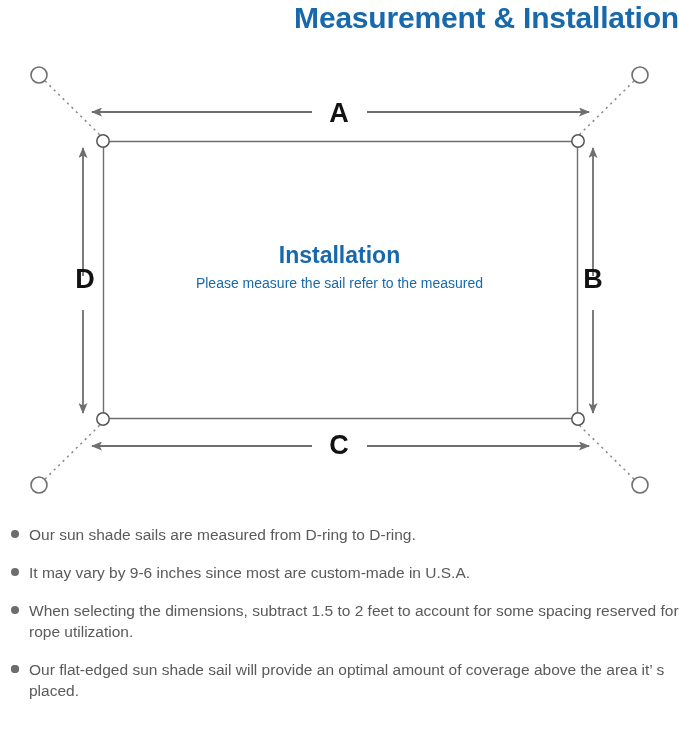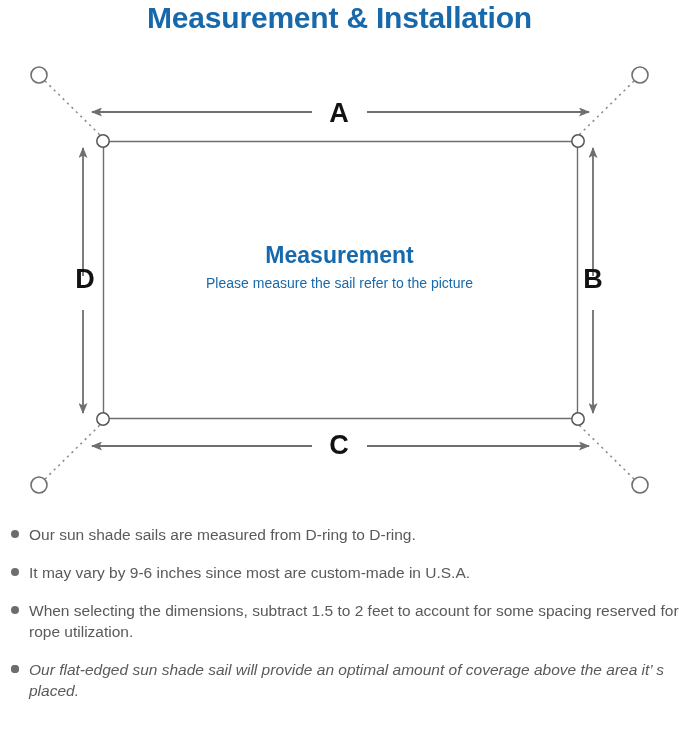--- a/index.html
+++ b/index.html
@@ -20,21 +20,21 @@
     height: 739px;
     background: #ffffff;
   }
 
   
   .title {
     position: absolute;
     top: 0px;
     left: 0;
     width: 679px;
-    text-align: center;
+    text-align: right;
     font-size: 30px;
     font-weight: bold;
     color: #1769ab;
     letter-spacing: -0.2px;
     line-height: 36px;
   }
 
   
   .diagram {
     position: absolute;
@@ -93,21 +93,21 @@
   }
   .note-item {
     position: relative;
     padding-left: 29px;
     margin-bottom: 17px;
     font-size: 15.5px;
     line-height: 21px;
     color: #5a5a5a;
     padding-right: 0;
   }
-  .note-item:last-child { margin-bottom: 3px; font-style: italic; }
+  .note-item:last-child { margin-bottom: 3px; }
   .note-bullet {
     position: absolute;
     left: 11px;
     top: 6px;
     width: 8px;
     height: 8px;
     border-radius: 50%;
     background: #6d6d6d;
   }
 </style>
@@ -154,22 +154,22 @@
       <line x1="367" y1="402" x2="589" y2="402" stroke="#6f6f6f" stroke-width="1.8" marker-end="url(#arrH)"></line>
 
       <line x1="83" y1="232" x2="83" y2="104" stroke="#6f6f6f" stroke-width="1.8" marker-end="url(#arrH)"></line>
       <line x1="83" y1="266" x2="83" y2="369" stroke="#6f6f6f" stroke-width="1.8" marker-end="url(#arrH)"></line>
 
       <line x1="593" y1="232" x2="593" y2="104" stroke="#6f6f6f" stroke-width="1.8" marker-end="url(#arrH)"></line>
       <line x1="593" y1="266" x2="593" y2="369" stroke="#6f6f6f" stroke-width="1.8" marker-end="url(#arrH)"></line>
     </svg>
 
     <div class="sail-caption">
-      <div class="ttl">Measurement</div>
-      <div class="sub">Please measure the sail refer to the picture</div>
+      <div class="ttl">Installation</div>
+      <div class="sub">Please measure the sail refer to the measured</div>
     </div>
 
     <div class="dim-letter dim-a">A</div>
     <div class="dim-letter dim-b">B</div>
     <div class="dim-letter dim-c">C</div>
     <div class="dim-letter dim-d">D</div>
   </div>
 
   <div class="notes">
     <div class="note-item">

